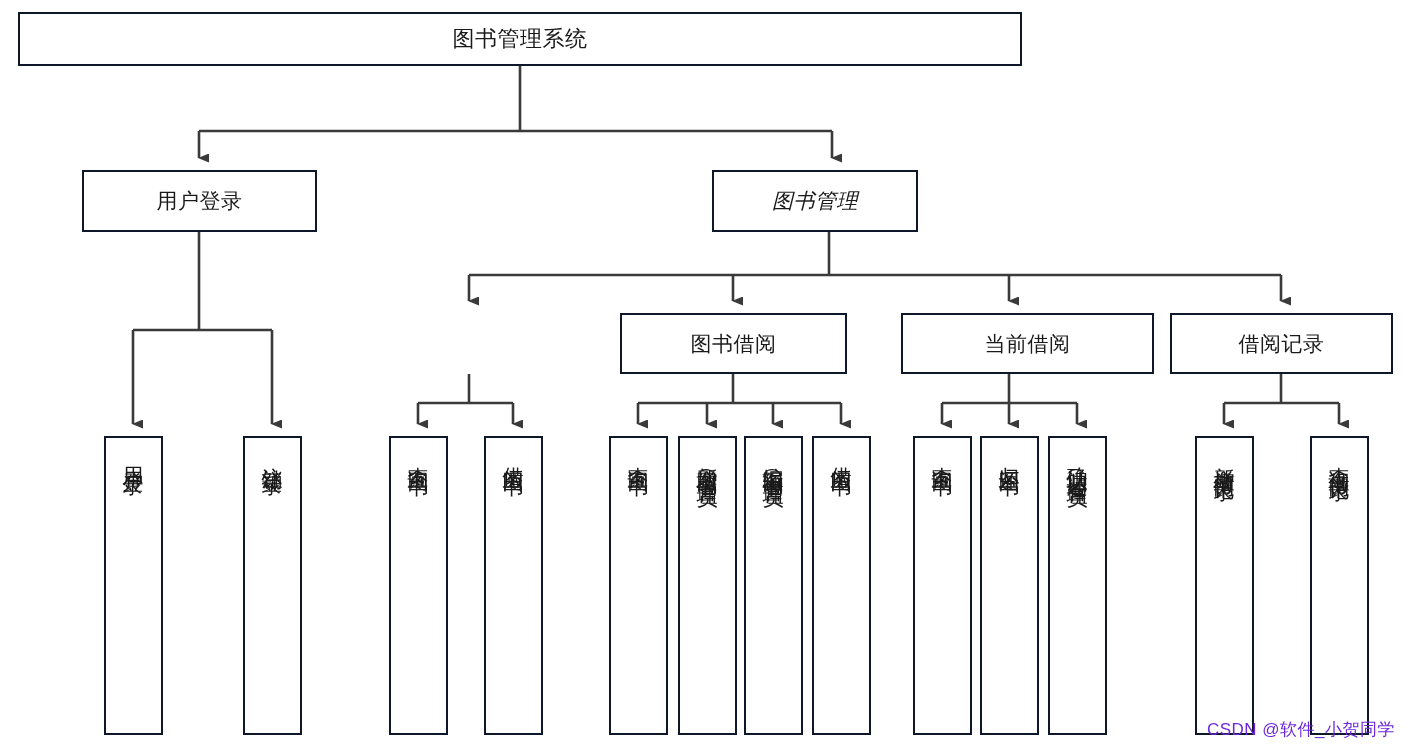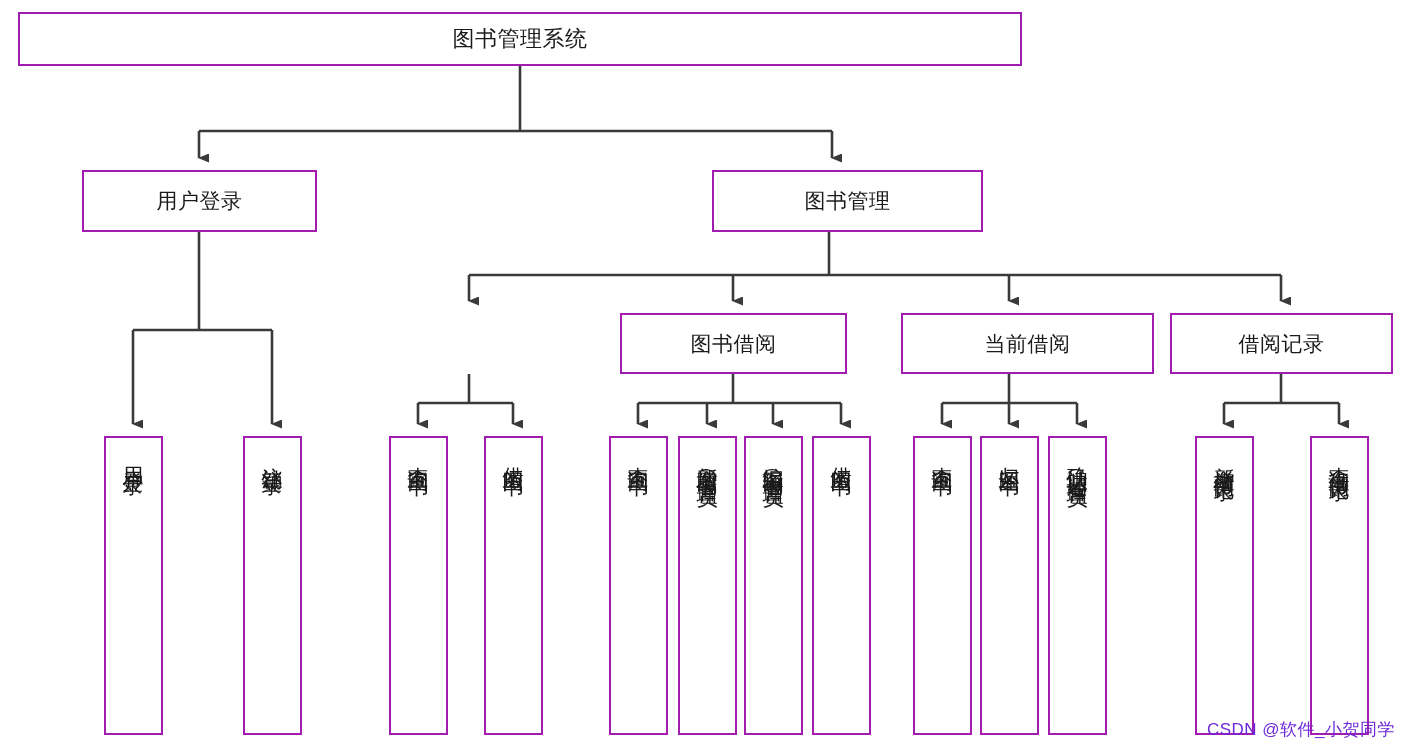--- a/index.html
+++ b/index.html
@@ -22,21 +22,21 @@
     position: absolute;
     left: 0;
     top: 0;
     width: 1405px;
     height: 747px;
   }
   .node {
     position: absolute;
     box-sizing: border-box;
     background: #ffffff;
-    border: 2px solid #a21caf;
+    border: 2px solid #0f172a;
     display: flex;
     align-items: center;
     justify-content: center;
     color: #1a1a1a;
     z-index: 3;
   }
   .node-label {
     white-space: pre;
     line-height: 1.14;
     text-align: center;
@@ -126,21 +126,21 @@
     </g>
   </svg>
 
   <div class="node horizontal root" style="left:18px; top:12px; width:1004px; height:54px;">
     <span class="node-label">图书管理系统</span>
   </div>
 
   <div class="node horizontal" style="left:82px; top:170px; width:235px; height:62px;">
     <span class="node-label">用户登录</span>
   </div>
-  <div class="node horizontal" style="left:712px; top:170px; width:271px; height:62px;">
+  <div class="node horizontal" style="left:712px; top:170px; width:206px; height:62px;font-style:italic;">
     <span class="node-label">图书管理</span>
   </div>
 
   <div class="node horizontal" style="left:620px; top:313px; width:227px; height:61px;">
     <span class="node-label">图书借阅</span>
   </div>
   <div class="node horizontal" style="left:901px; top:313px; width:253px; height:61px;">
     <span class="node-label">当前借阅</span>
   </div>
   <div class="node horizontal" style="left:1170px; top:313px; width:223px; height:61px;">

